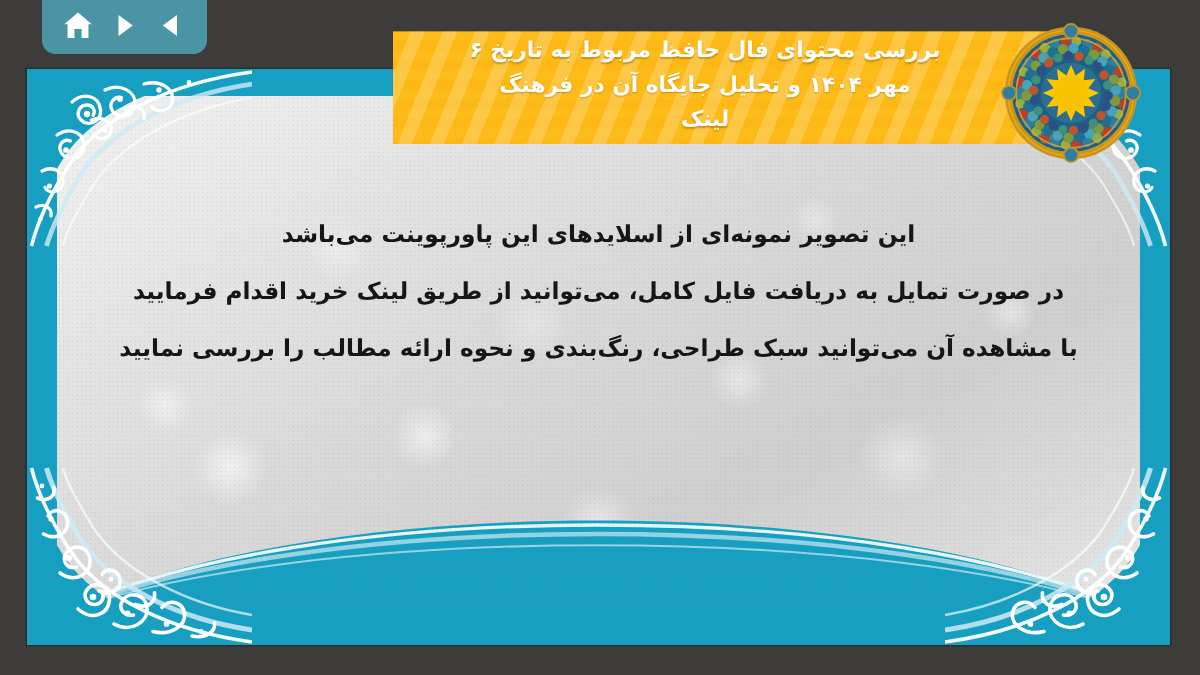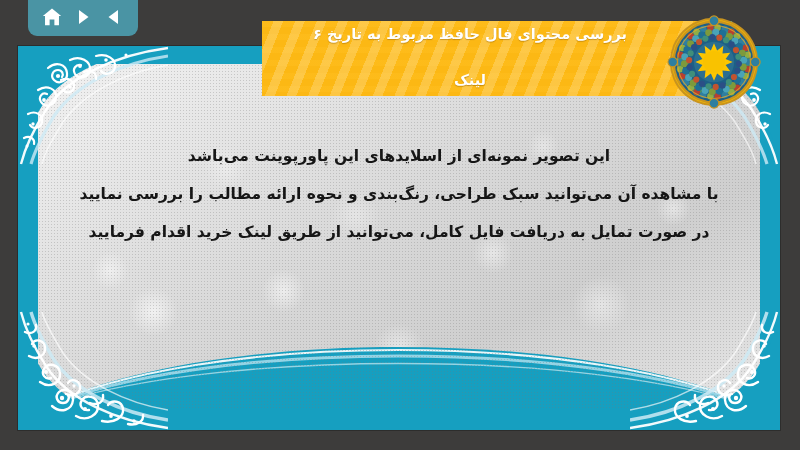--- a/index.html
+++ b/index.html
@@ -335,32 +335,32 @@
           <circle cx="67" cy="21" r="2"></circle>
         <circle cx="28" cy="58" r="2"></circle>
           <circle cx="93" cy="14" r="1.9"></circle>
         <circle cx="16" cy="84" r="1.8"></circle>
           <circle cx="56" cy="44" r="1.7"></circle>
       </g>
     </svg>
 
     <div id="body-text">
       <div class="body-line">این تصویر نمونه‌ای از اسلایدهای این پاورپوینت می‌باشد</div>
+      <div class="body-line">در صورت تمایل به دریافت فایل کامل، می‌توانید از طریق لینک خرید اقدام فرمایید</div>
       <div class="body-line">با مشاهده آن می‌توانید سبک طراحی، رنگ‌بندی و نحوه ارائه مطالب را بررسی نمایید</div>
-      <div class="body-line">در صورت تمایل به دریافت فایل کامل، می‌توانید از طریق لینک خرید اقدام فرمایید</div>
     </div>
 
   </div>
 
   <div id="title-band">
     <div id="title-cap"></div>
     <div id="title-body">
       <div id="title-text">
         <span>بررسی محتوای فال حافظ مربوط به تاریخ ۶</span><br>
-        <br>
+        <span>مهر ۱۴۰۴ و تحلیل جایگاه آن در فرهنگ</span><br>
         <span>لینک</span>
       </div>
     </div>
   </div>
 
   <svg id="medallion" viewBox="0 0 100 100">
     <defs>
       <clipPath id="mclip">
           <circle cx="50" cy="50" r="42"></circle>
         </clipPath>

